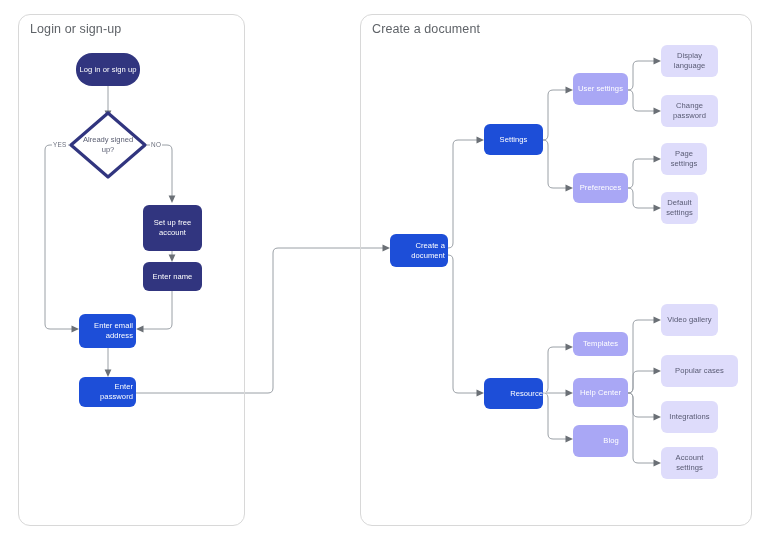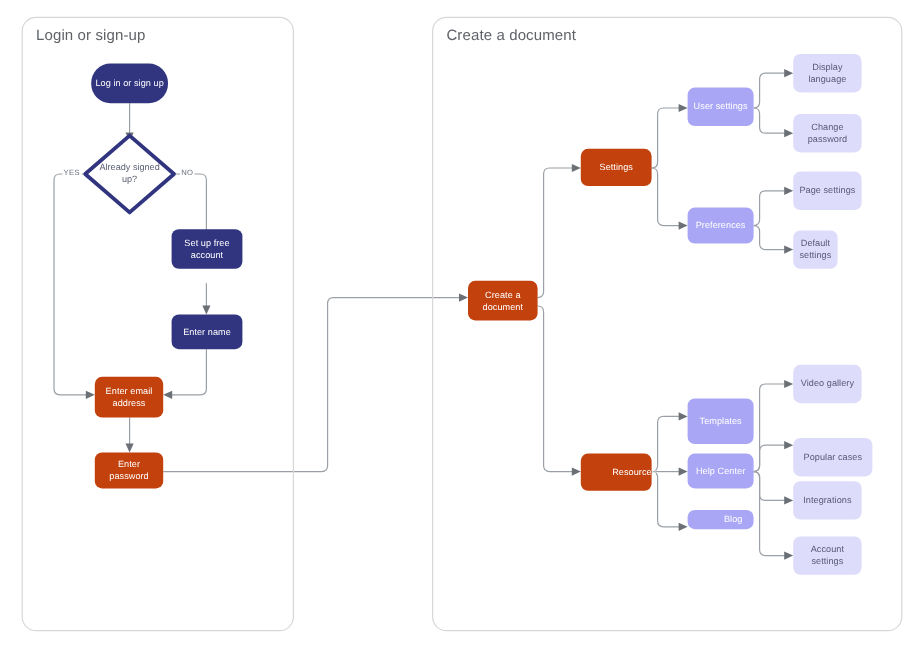--- a/index.html
+++ b/index.html
@@ -36,21 +36,21 @@
     justify-content: center;
     text-align: center;
     border-radius: 6px;
     font-size: 7.6px;
     line-height: 10px;
     box-sizing: border-box;
     padding: 2px 3px;
     letter-spacing: .05px;
   }
   .n-dark  { background: #31357f; color: #ffffff; }
-  .n-mid   { background: #c2410c; color: #ffffff; }
+  .n-mid   { background: #1d4ed8; color: #ffffff; text-align: right; }
   .n-light { background: #a9a7f5; color: #ffffff; }
   .n-pale  { background: #dedcfb; color: #585a73; }
   .n-pill  { border-radius: 16px; }
   .diamond-label {
     position: absolute;
     inset: 0;
     display: flex;
     align-items: center;
     justify-content: center;
     text-align: center;
@@ -155,51 +155,51 @@
 <div class="panel" style="left:360px; top:14px; width:390px; height:510px;"></div>
 <div class="panel-title" style="left:372px; top:22px;">Create a document</div>
 
 <div class="node n-dark n-pill" style="left:76px; top:53px; width:64px; height:33px;">Log in or sign up</div>
 
 <div class="diamond-label" style="left:78px; top:130px; width:60px; height:30px;">Already signed up?</div>
 
 <div class="edge-label" style="left:52px; top:141px;">YES</div>
 <div class="edge-label" style="left:150px; top:141px;">NO</div>
 
-<div class="node n-dark" style="left:143px; top:191px; width:59px; height:33px;">Set up free account</div>
+<div class="node n-dark" style="left:143px; top:205px; width:59px; height:46px;">Set up free account</div>
 
 <div class="node n-dark" style="left:143px; top:262px; width:59px; height:29px;">Enter name</div>
 
 <div class="node n-mid" style="left:79px; top:314px; width:57px; height:34px;">Enter email address</div>
 
 <div class="node n-mid" style="left:79px; top:377px; width:57px; height:30px;">Enter password</div>
 
 <div class="node n-mid" style="left:390px; top:234px; width:58px; height:33px;">Create a document</div>
 
 <div class="node n-mid" style="left:484px; top:124px; width:59px; height:31px;">Settings</div>
 
 <div class="node n-light" style="left:573px; top:73px; width:55px; height:32px;">User settings</div>
 
 <div class="node n-light" style="left:573px; top:173px; width:55px; height:30px;">Preferences</div>
 
 <div class="node n-pale" style="left:661px; top:45px; width:57px; height:32px;">Display language</div>
 
 <div class="node n-pale" style="left:661px; top:95px; width:57px; height:32px;">Change password</div>
 
-<div class="node n-pale" style="left:661px; top:143px; width:57px; height:32px;">Page settings</div>
+<div class="node n-pale" style="left:661px; top:143px; width:46px; height:32px;">Page settings</div>
 
 <div class="node n-pale" style="left:661px; top:192px; width:37px; height:32px;">Default settings</div>
 
 <div class="node n-mid" style="left:484px; top:378px; width:59px; height:31px;padding-left:33px;">Resources</div>
 
-<div class="node n-light" style="left:573px; top:332px; width:55px; height:38px;">Templates</div>
+<div class="node n-light" style="left:573px; top:332px; width:55px; height:24px;">Templates</div>
 
 <div class="node n-light" style="left:573px; top:378px; width:55px; height:29px;">Help Center</div>
 
-<div class="node n-light" style="left:573px; top:425px; width:55px; height:16px;padding-left:24px;">Blog</div>
+<div class="node n-light" style="left:573px; top:425px; width:55px; height:32px;padding-left:24px;">Blog</div>
 
 <div class="node n-pale" style="left:661px; top:304px; width:57px; height:32px;">Video gallery</div>
 
-<div class="node n-pale" style="left:661px; top:355px; width:66px; height:32px;margin-top:10px;">Popular cases</div>
+<div class="node n-pale" style="left:661px; top:355px; width:77px; height:32px;">Popular cases</div>
 
 <div class="node n-pale" style="left:661px; top:401px; width:57px; height:32px;">Integrations</div>
 
 <div class="node n-pale" style="left:661px; top:447px; width:57px; height:32px;">Account settings</div>
 
 </body></html>

